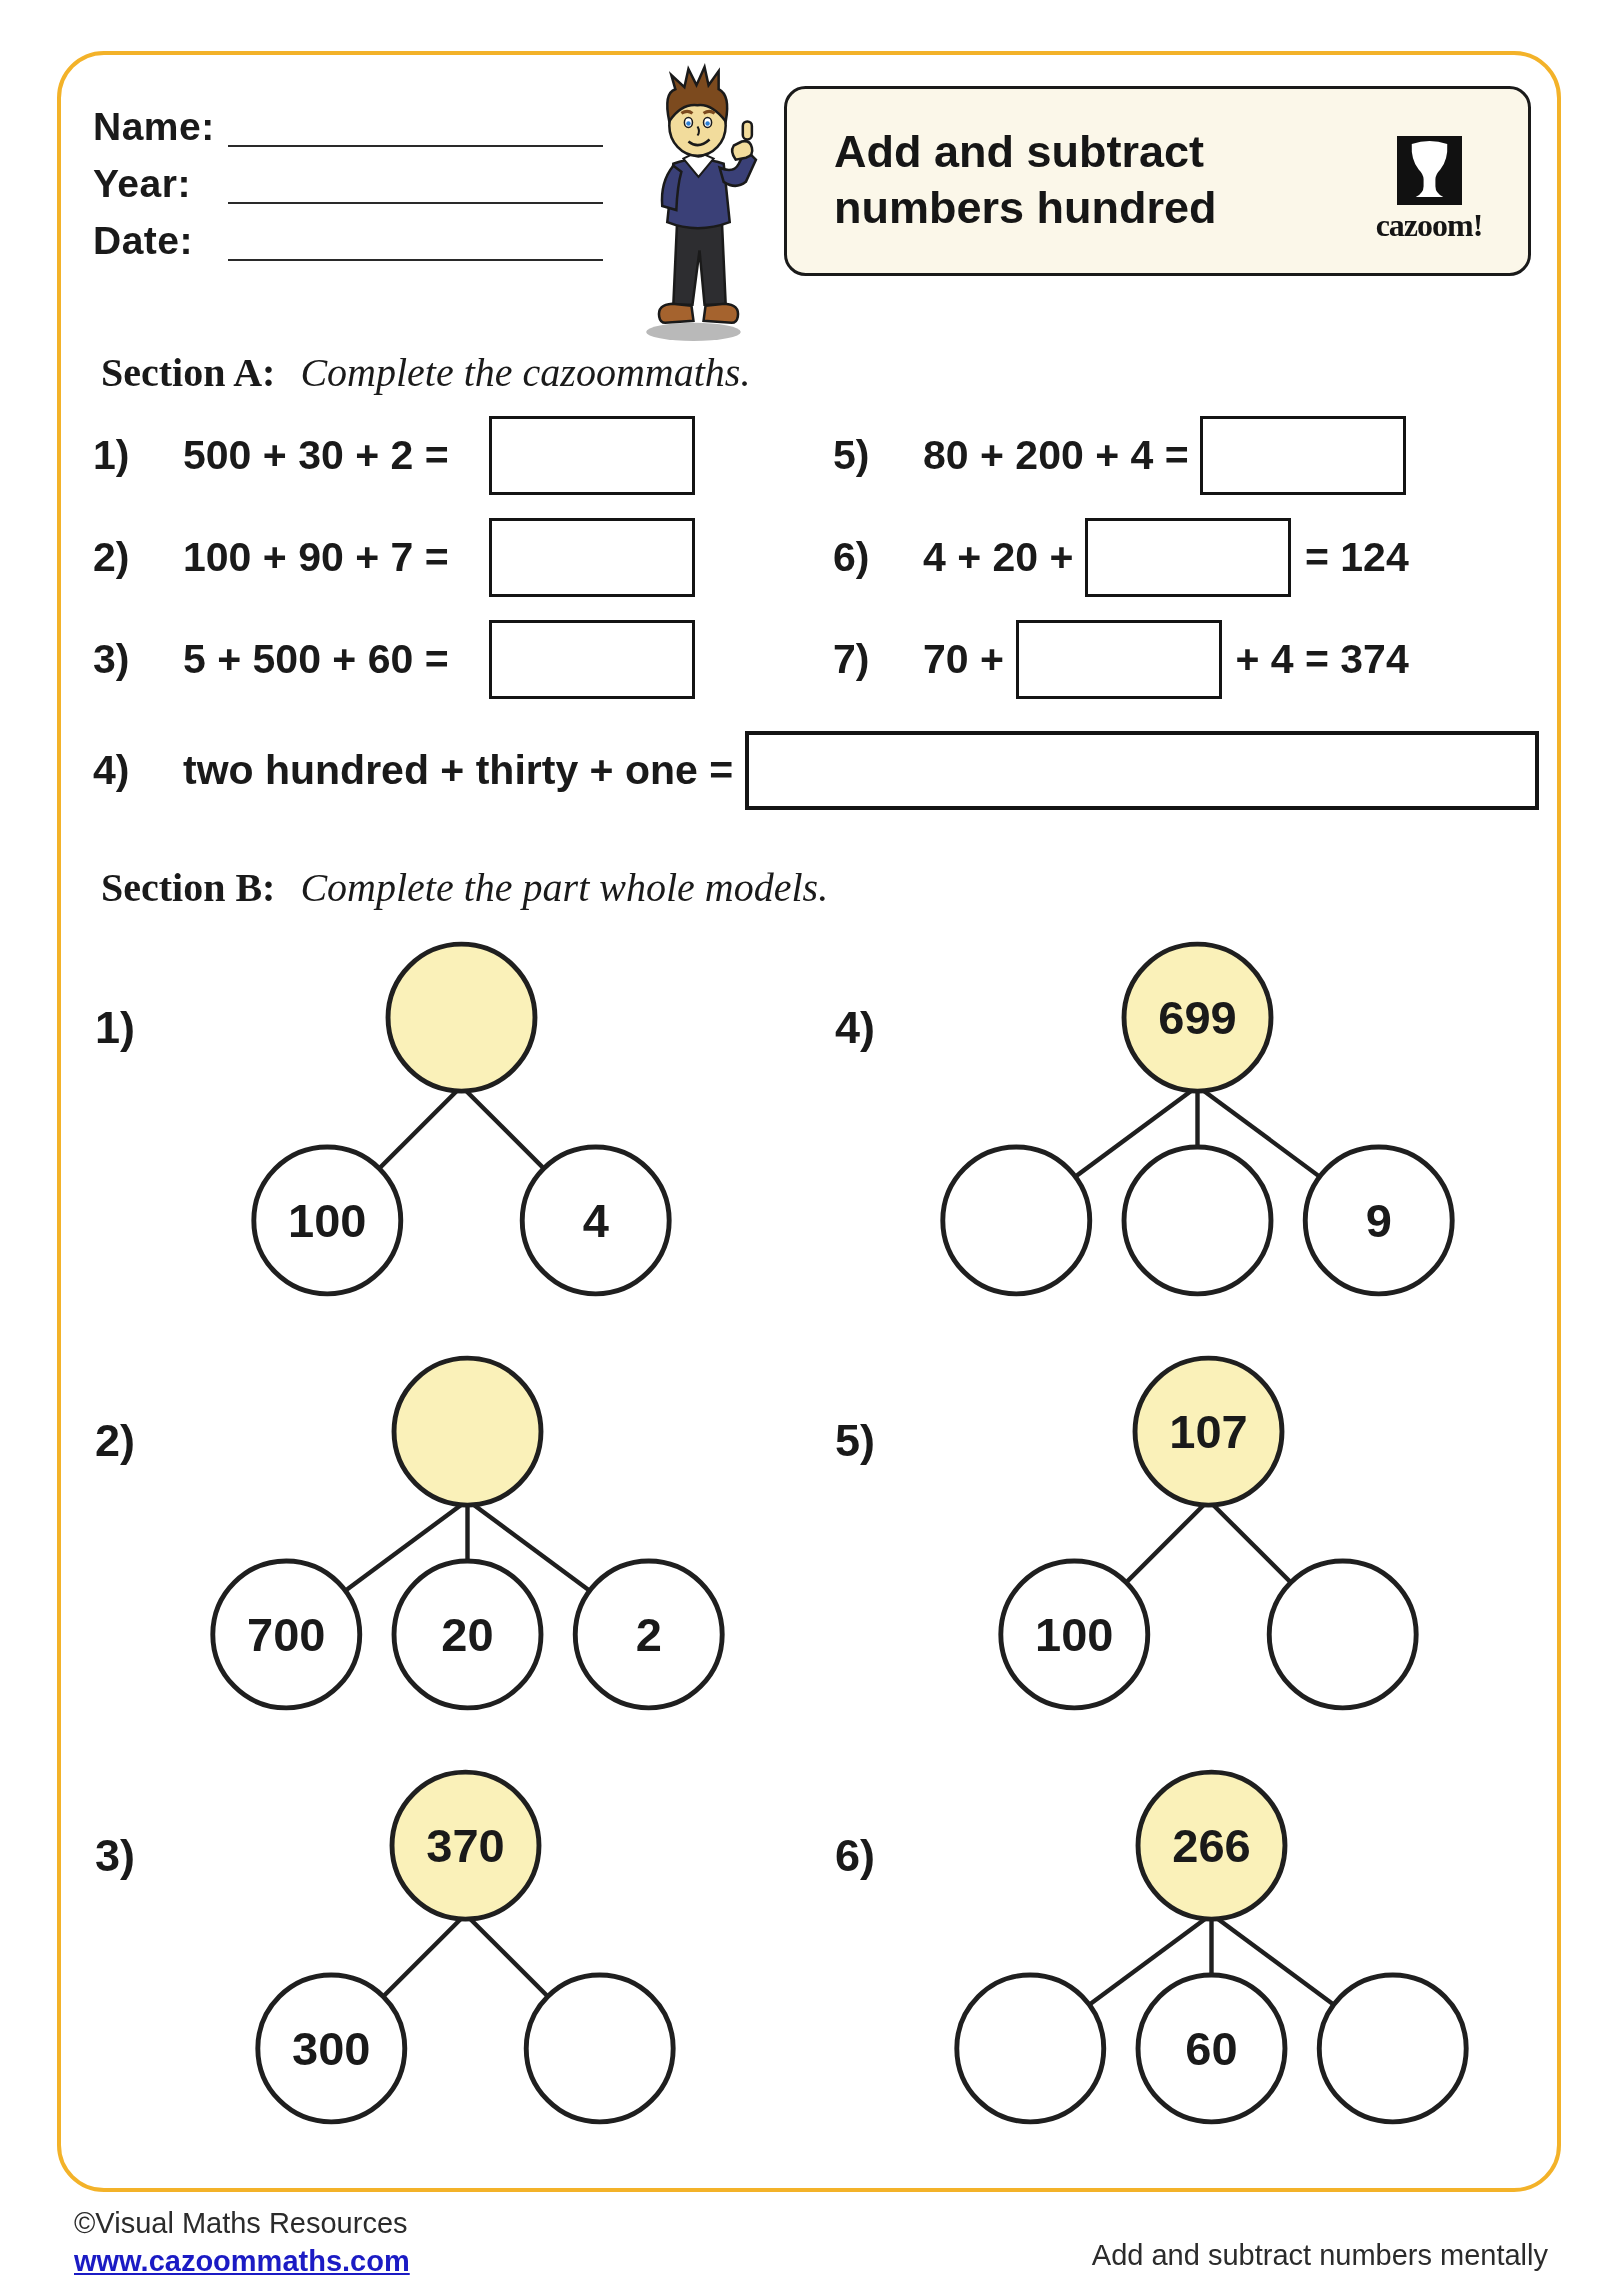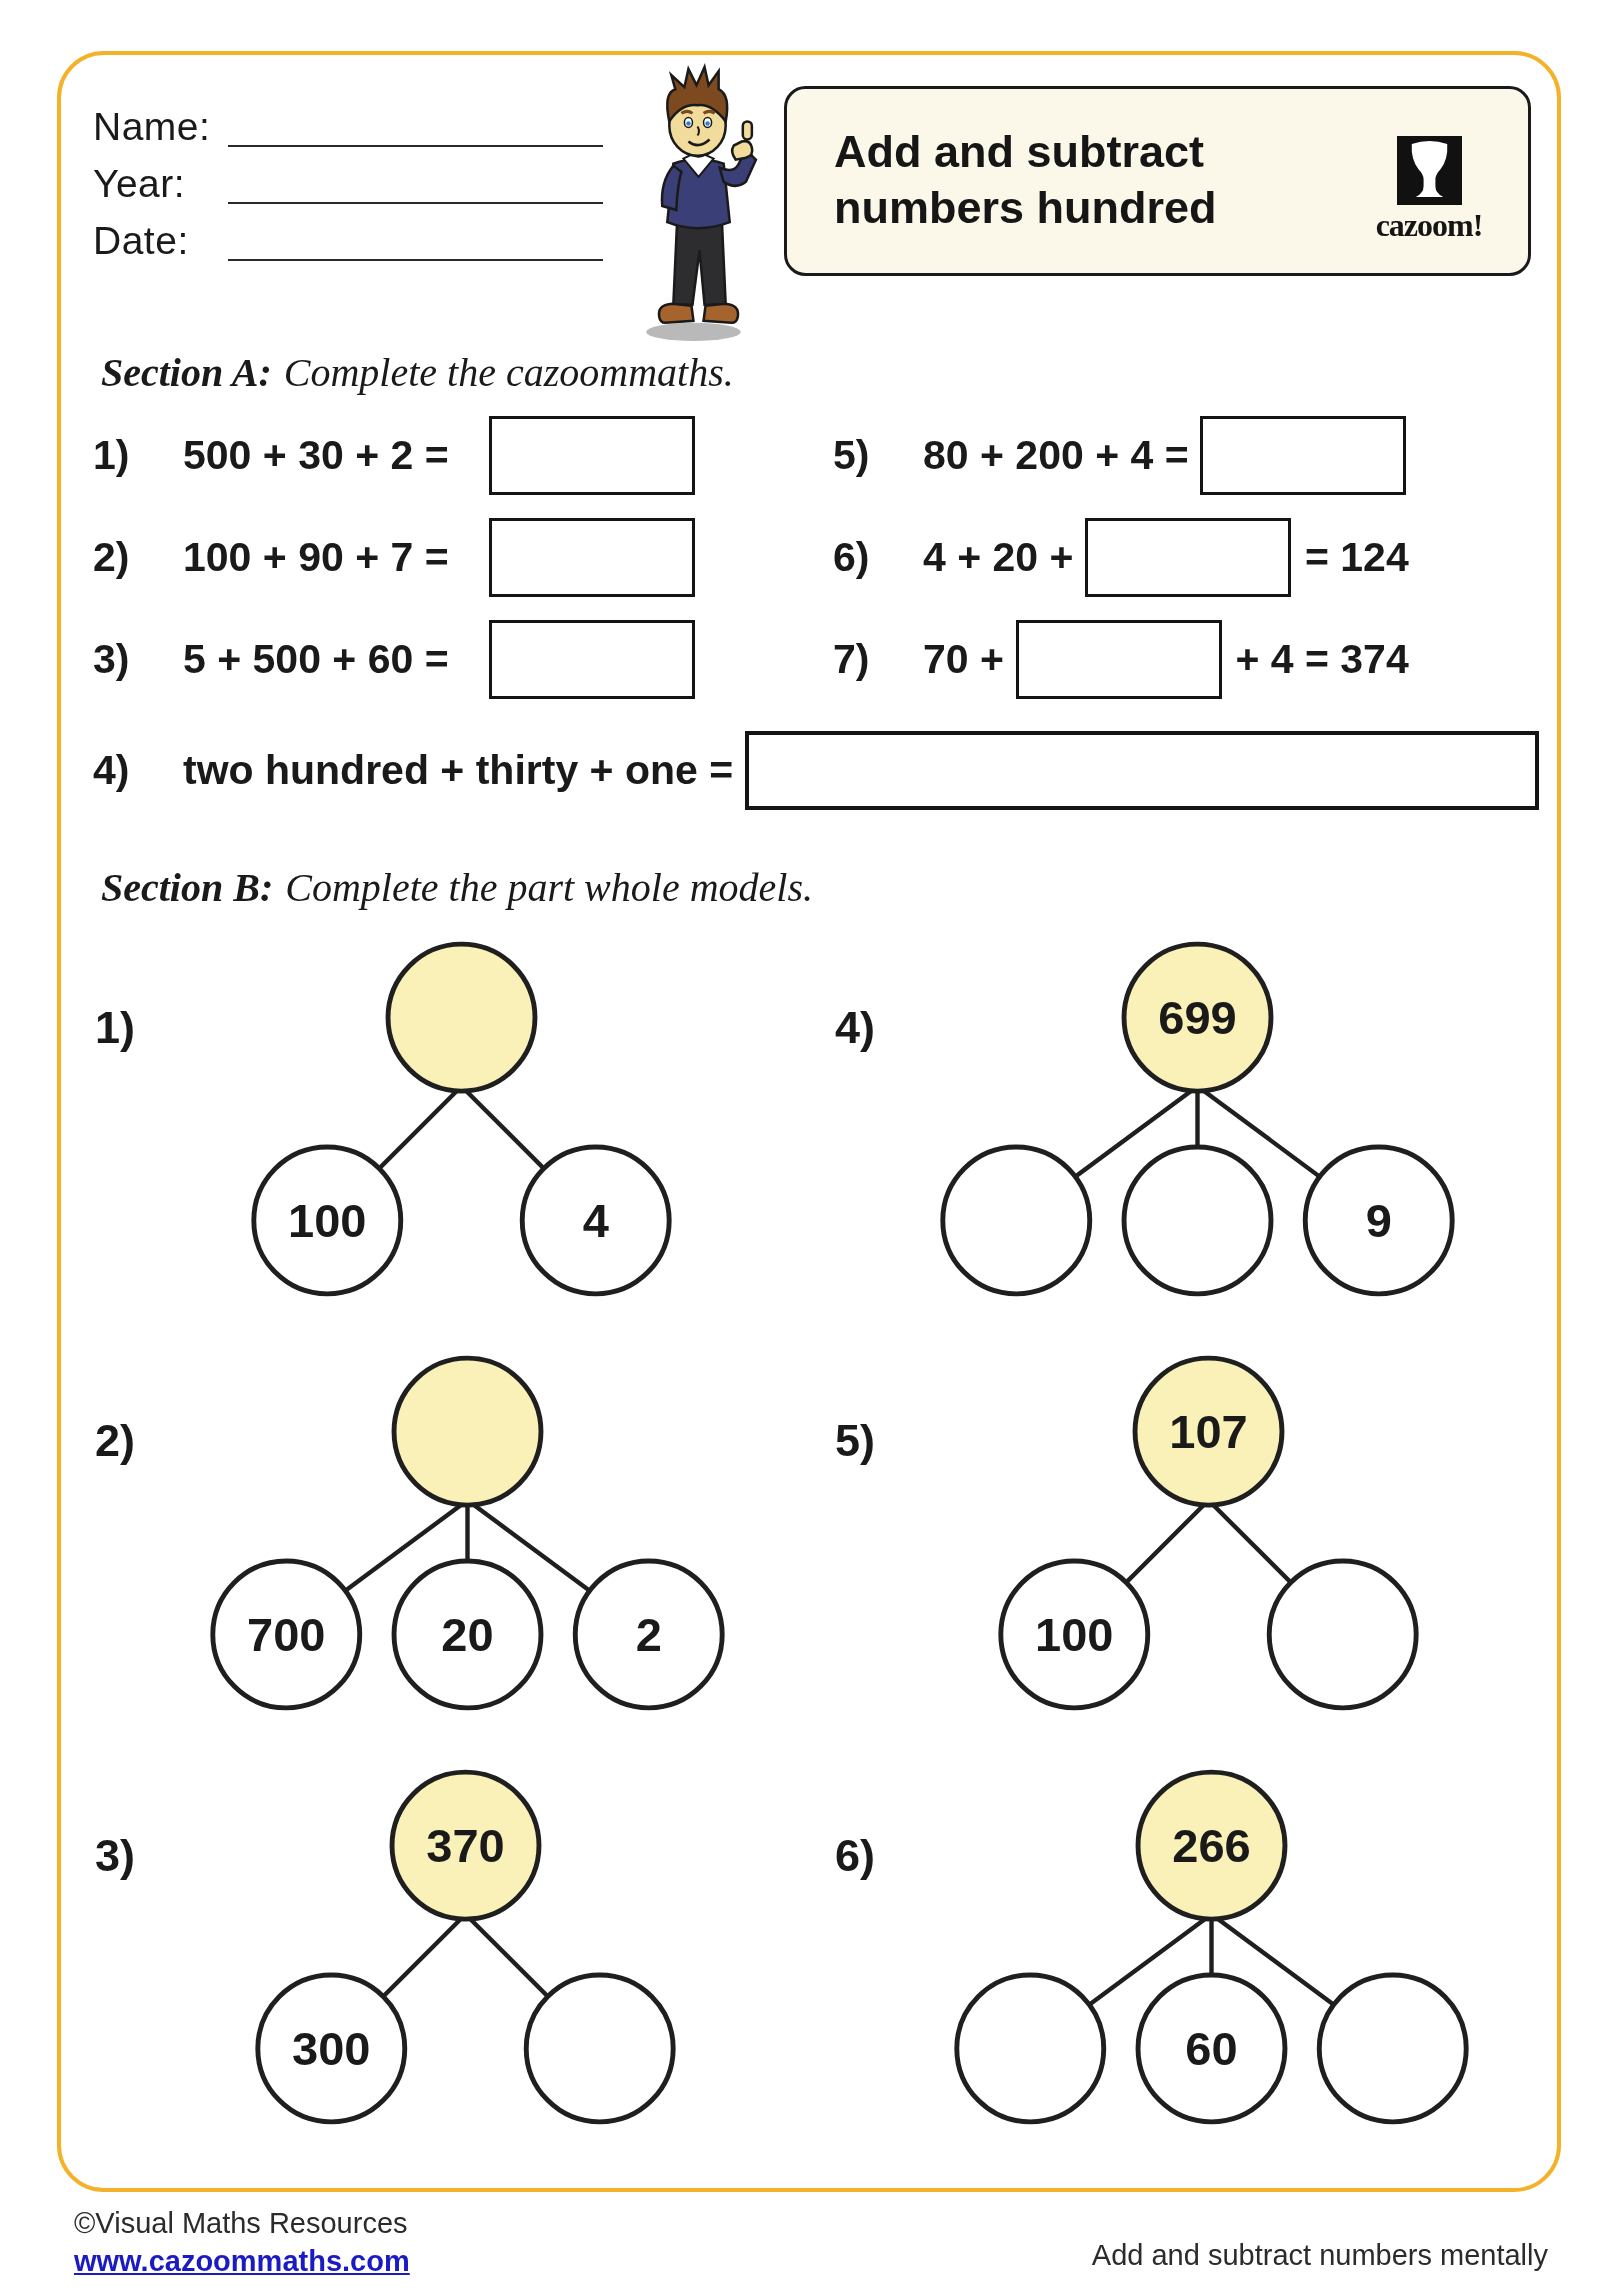--- a/index.html
+++ b/index.html
@@ -2,32 +2,32 @@
 <html style="--page-border: #F3B229; --whole-fill: #FAF1B9; --panel-bg: #FBF7E9; --link: #1B1BC4;"><head>
 <meta charset="utf-8">
 <style>
   html,body{margin:0;padding:0;background:#fff;}
   .sheet{position:relative;width:1621px;height:2293px;background:#fff;overflow:hidden;
          font-family:"Liberation Sans",sans-serif;color:#1a1a1a;}
   .page-border{position:absolute;left:57px;top:51px;width:1496px;height:2133px;
           border:4.9px solid var(--page-border,#F3B229);border-radius:47px;}
   
   .field{position:absolute;left:93px;height:47px;display:flex;align-items:flex-end;}
-  .field-label{font-size:39px;font-weight:normal;letter-spacing:0.5px;}
+  .field-label{font-size:39px;font-weight:bold;letter-spacing:0.5px;}
   .write-line{position:absolute;left:228px;width:375px;border-bottom:2.9px solid #2a2a2a;height:39px;}
   
   .title-box{position:absolute;left:784px;top:86px;width:747px;height:190px;background:var(--panel-bg,#FBF7E9);
          border:3.9px solid #1a1a1a;border-radius:21.6px;box-sizing:border-box;}
   .title-text{position:absolute;left:47px;top:35px;font-size:45px;font-weight:bold;line-height:56px;color:#161616;}
   .logo{position:absolute;right:45px;top:47px;width:108px;text-align:center;}
   .logo-square{width:65px;height:69px;background:#111;margin:0 auto;display:flex;align-items:center;justify-content:center;}
   .logo-text{font-family:"Liberation Serif",serif;font-weight:bold;font-size:32px;letter-spacing:-1px;color:#151515;margin-top:2px;}
   
   .sec-head{position:absolute;left:101px;font-family:"Liberation Serif",serif;font-size:40px;white-space:nowrap;}
-  .sec-name{font-weight:bold;font-style:italic;margin-right:12px;}
+  .sec-name{font-weight:bold;margin-right:25px;}
   .sec-instr{font-style:italic;}
   
   .prob{position:absolute;display:flex;align-items:center;height:86px;font-size:41px;font-weight:bold;white-space:nowrap;}
   .pnum{width:90px;flex:0 0 90px;}
   .prob.pleft .ptext{width:294px;flex:0 0 294px;}
   .ansbox{display:inline-block;width:200px;height:73px;background:#fff;border:3.9px solid #141414;margin-left:11.8px;flex:0 0 auto;}
   .post{margin-left:13.7px;}
   .prob.pwide .ansbox{flex:1 1 auto;height:71px;border-width:4.9px;}
   
   .mnum{position:absolute;font-size:45px;font-weight:bold;}

